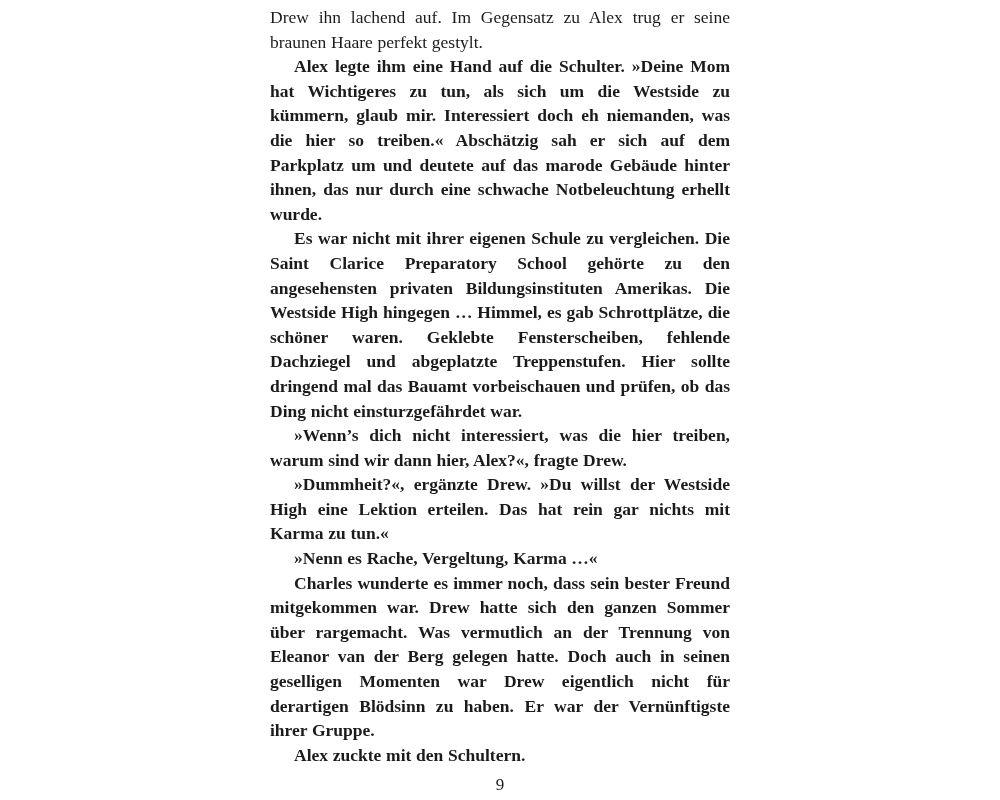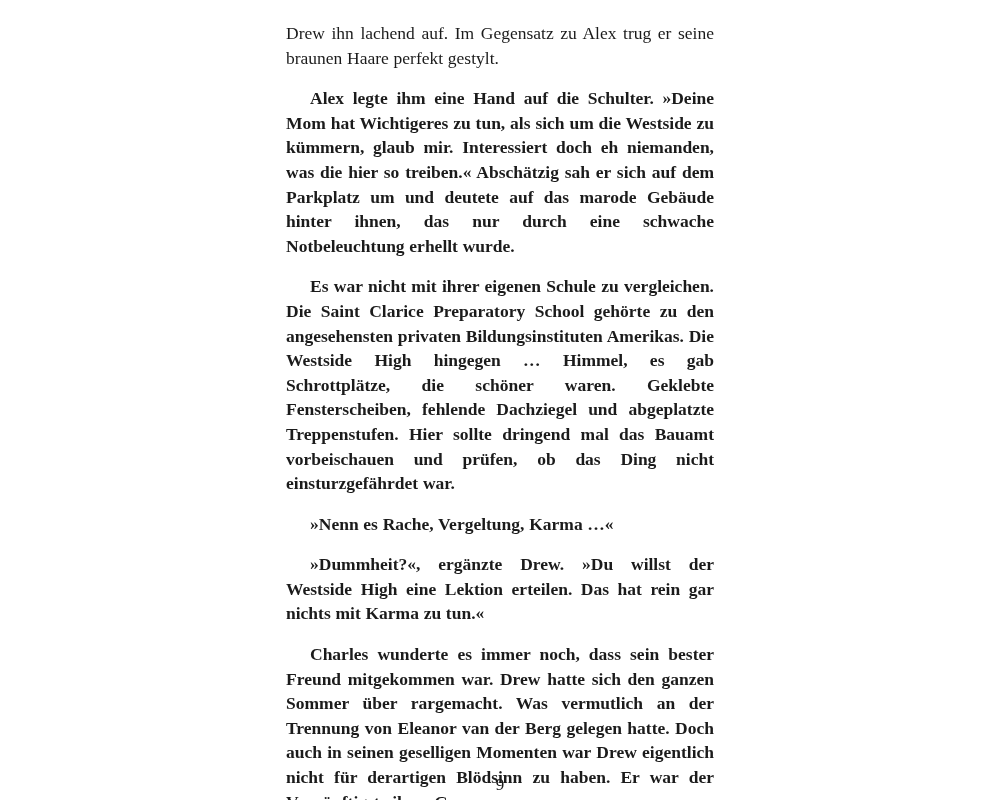--- a/index.html
+++ b/index.html
@@ -13,21 +13,21 @@
     position: relative;
     overflow: hidden;
   }
   .text-column {
     position: absolute;
     left: 270px;
     top: 5px;
     width: 460px;
   }
   .text-column p {
-    margin: 16px;
+    margin: 0;
     font-family: "Liberation Serif", "DejaVu Serif", serif;
     font-size: 17.5px;
     line-height: 24.6px;
     color: #1b1b1b;
     text-align: justify;
     text-justify: inter-word;
     hyphens: auto;
     -webkit-hyphens: auto;
     word-spacing: 0.02em;
   }
@@ -46,19 +46,20 @@
     color: #1b1b1b;
   }
 </style>
 </head>
 <body>
 
 <div class="text-column">
   <p lang="de">Drew ihn lachend auf. Im Gegensatz zu Alex trug er seine braunen Haare perfekt gestylt.</p>
   <p lang="de" class="indent">Alex legte ihm eine Hand auf die Schulter. »Deine Mom hat Wichtigeres zu tun, als sich um die Westside zu kümmern, glaub mir. Interessiert doch eh niemanden, was die hier so treiben.« Abschätzig sah er sich auf dem Parkplatz um und deutete auf das marode Gebäude hinter ihnen, das nur durch eine schwache Notbeleuchtung erhellt wurde.</p>
   <p lang="de" class="indent">Es war nicht mit ihrer eigenen Schule zu vergleichen. Die Saint Clarice Preparatory School gehörte zu den angesehensten privaten Bildungsinstituten Amerikas. Die Westside High hingegen … Himmel, es gab Schrottplätze, die schöner waren. Geklebte Fensterscheiben, fehlende Dachziegel und abgeplatzte Treppenstufen. Hier sollte dringend mal das Bauamt vorbeischauen und prüfen, ob das Ding nicht einsturzgefährdet war.</p>
+  <p lang="de" class="indent">»Wenn’s dich nicht interessiert, was die hier treiben, warum sind wir dann hier, Alex?«, fragte Drew.</p>
+  <p lang="de" class="indent">»Dummheit?«, ergänzte Drew. »Du willst der Westside High eine Lektion erteilen. Das hat rein gar nichts mit Karma zu tun.«</p>
   <p lang="de" class="indent">»Nenn es Rache, Vergeltung, Karma …«</p>
-  <p lang="de" class="indent">»Dummheit?«, ergänzte Drew. »Du willst der Westside High eine Lektion erteilen. Das hat rein gar nichts mit Karma zu tun.«</p>
   <p lang="de" class="indent">Charles wunderte es immer noch, dass sein bester Freund mitgekommen war. Drew hatte sich den ganzen Sommer über rargemacht. Was vermutlich an der Trennung von Eleanor van der Berg gelegen hatte. Doch auch in seinen geselligen Momenten war Drew eigentlich nicht für derartigen Blödsinn zu haben. Er war der Vernünftigste ihrer Gruppe.</p>
   <p lang="de" class="indent">Alex zuckte mit den Schultern.</p>
 </div>
 
 <div class="page-number">9</div>
 
 </body></html>

